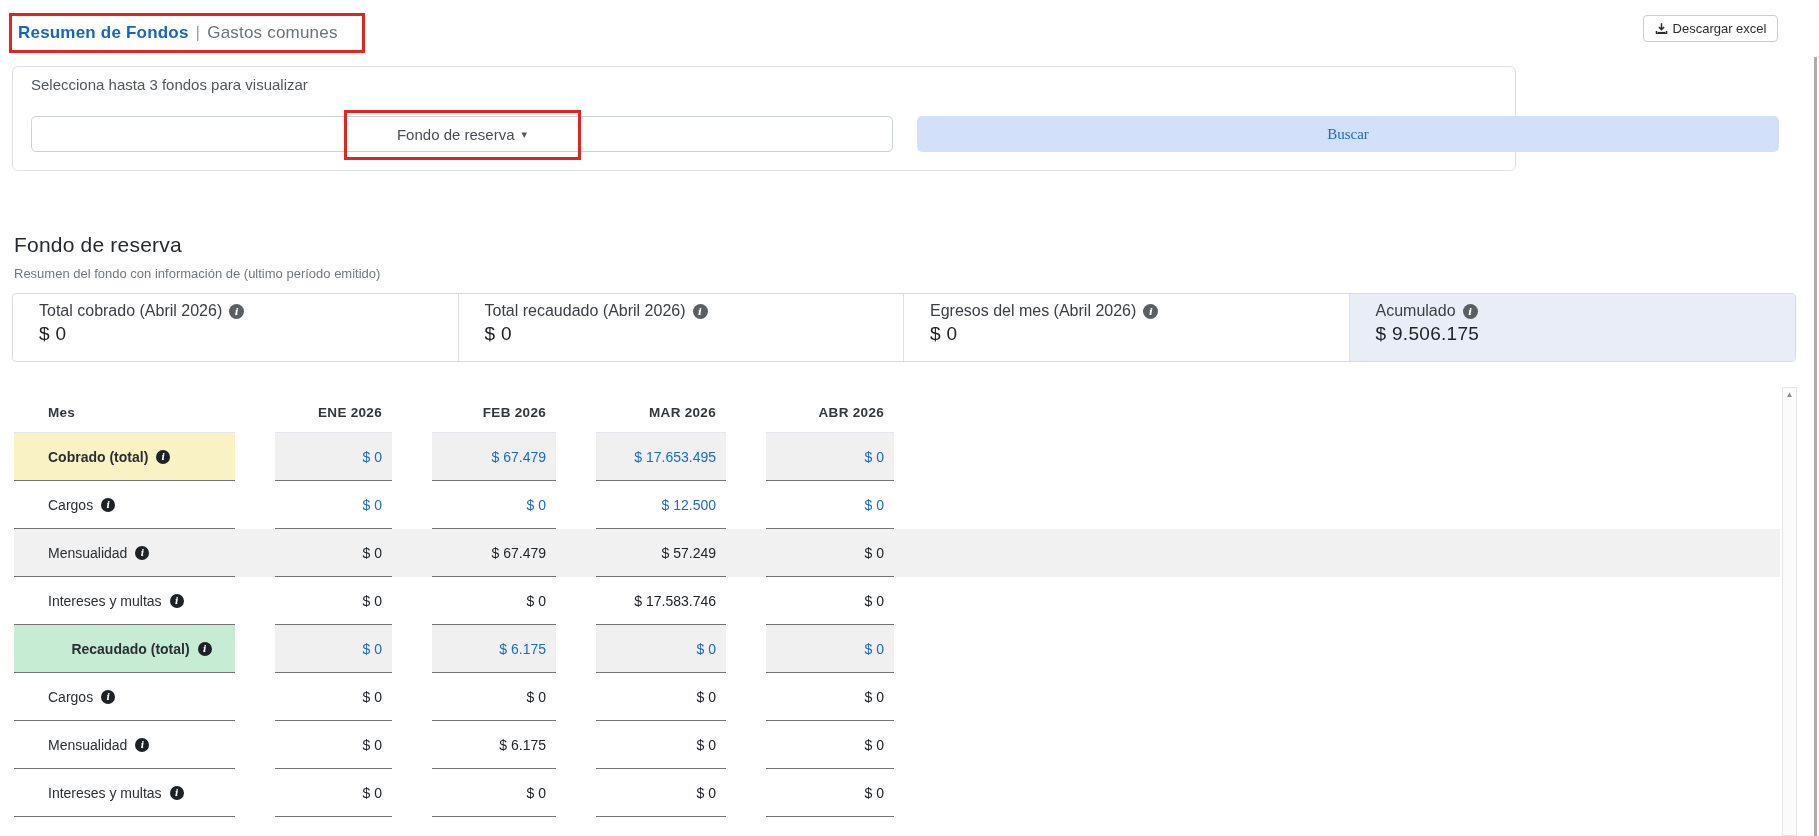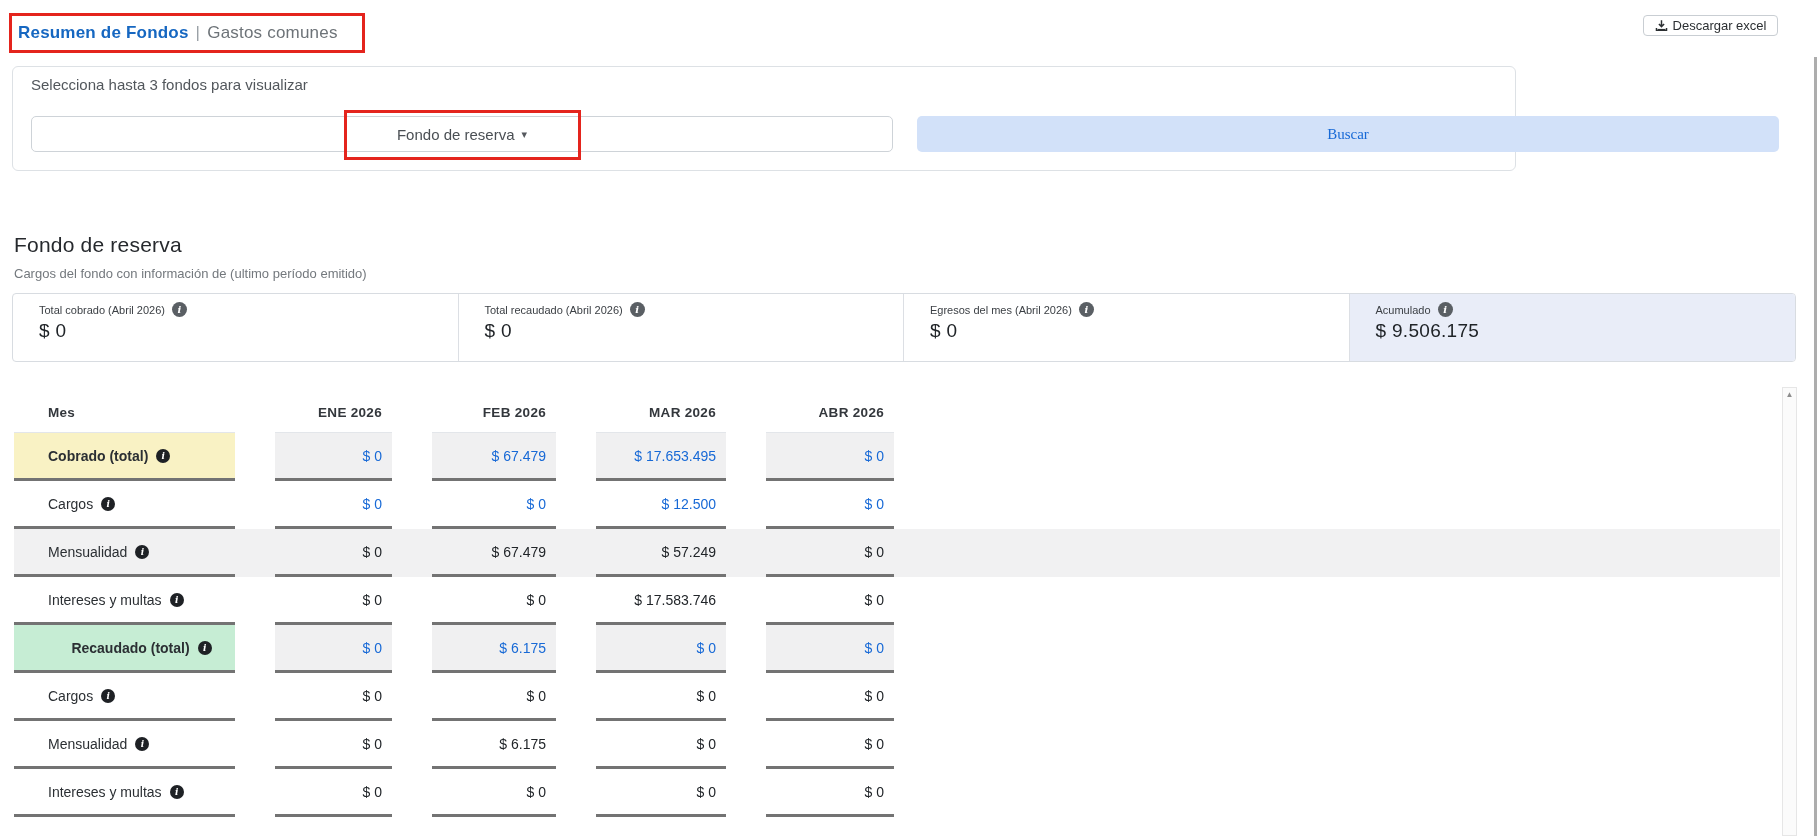--- a/index.html
+++ b/index.html
@@ -8,21 +8,21 @@
 
   
   .title-row{position:absolute;left:18px;top:23px;font-size:17px;letter-spacing:.2px;white-space:nowrap;}
   .title-main{color:var(--title-blue);font-weight:bold;}
   .title-sep{color:#9aa0a6;margin:0 7px;}
   .title-sub{color:#6d7378;}
   .annotation-box{position:absolute;border:3px solid var(--annotation-red);box-sizing:border-box;pointer-events:none;}
   .box1{left:9px;top:13px;width:356px;height:40px;}
   .box2{left:344px;top:110px;width:237px;height:50px;}
 
-  .download-btn{position:absolute;left:1643px;top:15px;width:135px;height:21px;box-sizing:border-box;
+  .download-btn{position:absolute;left:1643px;top:15px;width:135px;height:27px;box-sizing:border-box;
     background:#fff;border:1px solid #c9ced3;border-radius:4px;display:flex;align-items:center;justify-content:center;
     gap:5px;font-size:13px;color:#2b2f32;font-family:inherit;cursor:pointer;padding:0;}
   .dl-icon{display:inline-flex;align-items:center;}
 
   
   .filter-panel{position:absolute;left:12px;top:66px;width:1504px;height:105px;box-sizing:border-box;
     border:1px solid #dde1e5;border-radius:6px;background:#fff;}
   .filter-label{position:absolute;left:18px;top:9px;font-size:15px;color:#52575c;}
   .fund-select{position:absolute;left:18px;top:49px;width:862px;height:36px;box-sizing:border-box;
     border:1px solid #ced3d8;border-radius:5px;background:#fff;display:flex;align-items:center;justify-content:center;
@@ -35,40 +35,40 @@
   .section-title{position:absolute;left:14px;top:233px;font-size:21px;font-weight:500;color:#26292d;letter-spacing:.2px;}
   .section-subtitle{position:absolute;left:14px;top:266px;font-size:13px;color:#73787d;}
 
   
   .cards-row{position:absolute;left:12px;top:293px;width:1784px;height:69px;box-sizing:border-box;
     border:1px solid #d8dce1;border-radius:4px;display:grid;grid-template-columns:1fr 1fr 1fr 1fr;overflow:hidden;}
   .card{box-sizing:border-box;padding:8px 20px 0 26px;border-right:1px solid #dcdfe4;}
   .card:last-child{border-right:none;}
   .card.highlight{background:var(--card-highlight-bg);}
   .card-label-row{display:flex;align-items:center;gap:7px;}
-  .card-label{font-size:11px;color:#3c4045;}
+  .card-label{font-size:16px;color:#3c4045;}
   .card-value{margin-top:3px;font-size:19px;color:#202428;letter-spacing:.3px;}
 
   
   .info-icon{display:inline-flex;align-items:center;justify-content:center;border-radius:50%;
     color:#fff;font-family:"DejaVu Serif",serif;font-style:italic;font-weight:bold;cursor:pointer;flex:0 0 auto;}
   .card-info{width:15px;height:15px;font-size:10px;background:#5a5f64;}
   .table-info{width:14px;height:14px;font-size:9px;background:#1e2125;}
 
   
   .table-area{position:absolute;left:14px;top:393px;width:1766px;}
   .thead,.trow{display:grid;grid-template-columns:221px 117px 124px 130px 128px 1fr;gap:40px;}
   .thead{height:40px;}
   .trow{height:48px;}
   .th{display:flex;align-items:center;font-size:13.5px;font-weight:bold;color:#33373c;letter-spacing:.3px;
       border-bottom:1px solid #e3e6ea;}
   .th.first{padding-left:34px;}
   .th.num{justify-content:flex-end;padding-right:10px;}
   .th.filler{border-bottom:none;}
-  .cell{display:flex;align-items:center;font-size:14px;border-bottom:3px solid #737373;box-sizing:border-box;}
+  .cell{display:flex;align-items:center;font-size:14px;border-bottom:1px solid #737373;box-sizing:border-box;}
   .cell.num{justify-content:flex-end;padding-right:10px;color:#212529;}
   .cell.num.link{color:var(--link-blue);cursor:pointer;}
   .cell.filler{border-bottom:none;}
   .label-cell{padding-left:34px;gap:8px;color:#2b2f33;}
   .trow.yellow .label-cell{background:var(--row-yellow);}
   .trow.green  .label-cell{background:var(--row-green);justify-content:center;}
   .trow.yellow .cell.num,.trow.green .cell.num{background:var(--row-value-gray);}
   .trow.yellow .row-label,.trow.green .row-label{font-weight:bold;}
   .trow.stripe-full{background:var(--row-stripe);}
 
@@ -103,21 +103,21 @@
     <div class="filter-label">Selecciona hasta 3 fondos para visualizar</div>
     <div class="fund-select">
       <span>Fondo de reserva</span>
       <span class="caret">▾</span>
     </div>
     <button class="search-btn">Buscar</button>
   </div>
   <div class="annotation-box box2"></div>
 
   <div class="section-title">Fondo de reserva</div>
-  <div class="section-subtitle">Cargos del fondo con información de (ultimo período emitido)</div>
+  <div class="section-subtitle">Resumen del fondo con información de (ultimo período emitido)</div>
 
   <div class="cards-row" id="cards">
       <div class="card">
         <div class="card-label-row">
           <span class="card-label">Total cobrado (Abril 2026)</span>
           <span class="info-icon card-info">i</span>
         </div>
         <div class="card-value">$ 0</div>
       </div>
       <div class="card">

